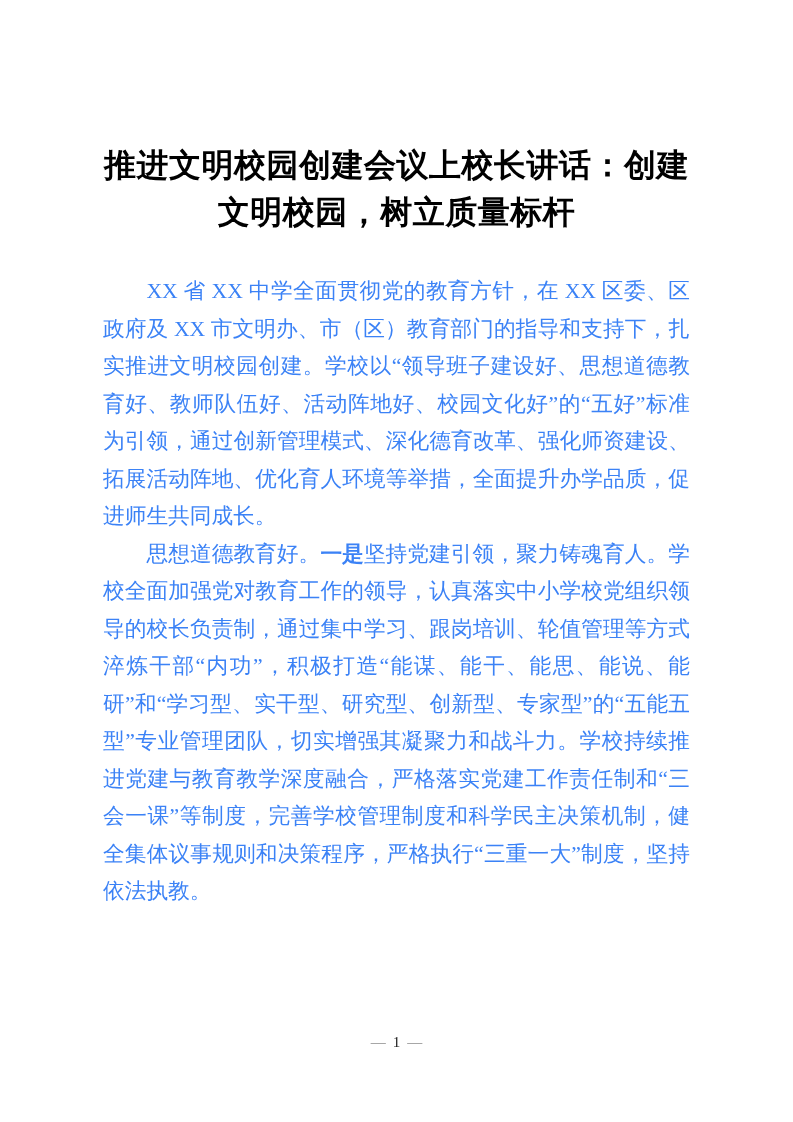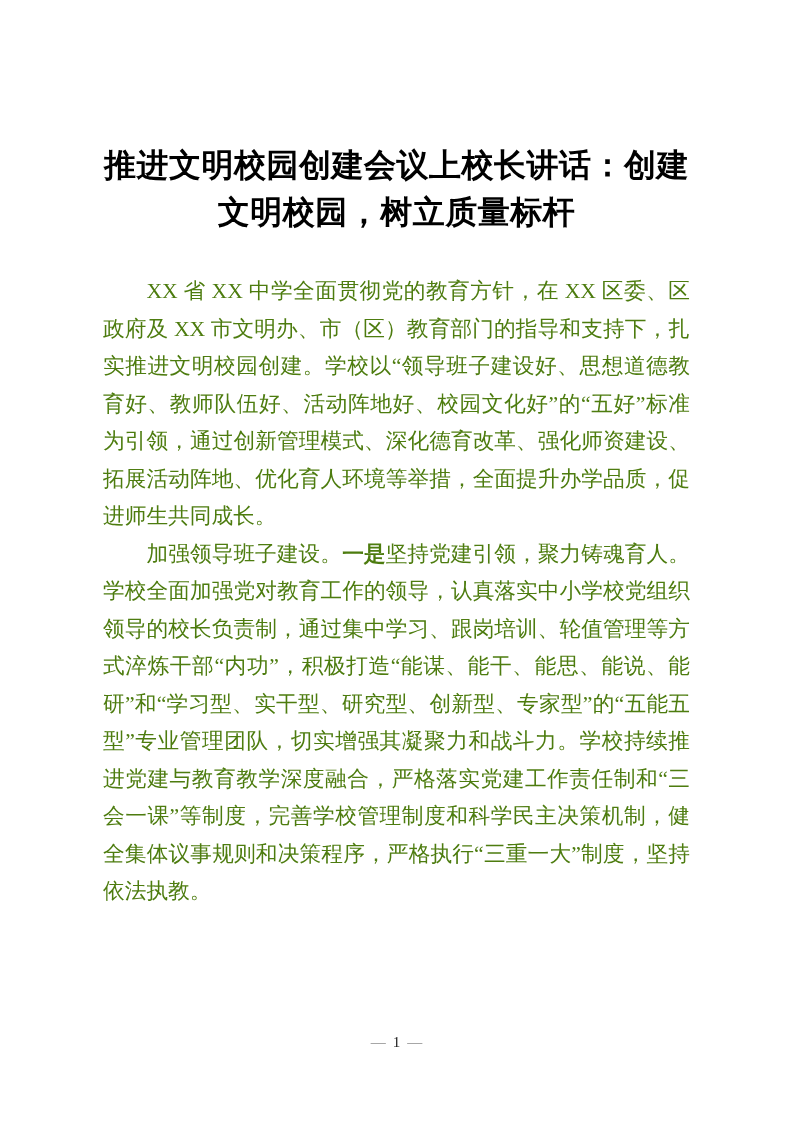--- a/index.html
+++ b/index.html
@@ -24,21 +24,21 @@
     line-height: 47px;
     font-weight: 700;
     text-align: center;
     color: #000000;
     letter-spacing: 0.5px;
   }
   .doc-body {
     margin-top: 37px;
     font-size: 21.7px;
     line-height: 37.5px;
-    color: #4d7c0f;
+    color: #3b82f6;
     text-align: justify;
     text-justify: inter-character;
   }
   .para {
     margin: 0;
     padding: 0;
     text-indent: 2em;
   }
   .run-bold {
     font-weight: 700;
@@ -63,19 +63,19 @@
 </style>
 </head>
 <body>
 
 <div class="page">
   <div class="content">
     <h1 class="doc-title">推进文明校园创建会议上校长讲话：创建文明校园，树立质量标杆</h1>
     <div class="doc-body">
 
     <p class="para"><span>XX 省 XX 中学全面贯彻党的教育方针，在 XX 区委、区政府及 XX 市文明办、市（区）教育部门的指导和支持下，扎实推进文明校园创建。学校以“领导班子建设好、思想道德教育好、教师队伍好、活动阵地好、校园文化好”的“五好”标准为引领，通过创新管理模式、深化德育改革、强化师资建设、拓展活动阵地、优化育人环境等举措，全面提升办学品质，促进师生共同成长。</span></p>
-        <p class="para"><span>加强领导班子建设。</span><span class="run-bold">一是</span><span>坚持党建引领，聚力铸魂育人。学校全面加强党对教育工作的领导，认真落实中小学校党组织领导的校长负责制，通过集中学习、跟岗培训、轮值管理等方式淬炼干部“内功”，积极打造“能谋、能干、能思、能说、能研”和“学习型、实干型、研究型、创新型、专家型”的“五能五型”专业管理团队，切实增强其凝聚力和战斗力。学校持续推进党建与教育教学深度融合，严格落实党建工作责任制和“三会一课”等制度，完善学校管理制度和科学民主决策机制，健全集体议事规则和决策程序，严格执行“三重一大”制度，坚持依法执教。</span></p>
+        <p class="para"><span>思想道德教育好。</span><span class="run-bold">一是</span><span>坚持党建引领，聚力铸魂育人。学校全面加强党对教育工作的领导，认真落实中小学校党组织领导的校长负责制，通过集中学习、跟岗培训、轮值管理等方式淬炼干部“内功”，积极打造“能谋、能干、能思、能说、能研”和“学习型、实干型、研究型、创新型、专家型”的“五能五型”专业管理团队，切实增强其凝聚力和战斗力。学校持续推进党建与教育教学深度融合，严格落实党建工作责任制和“三会一课”等制度，完善学校管理制度和科学民主决策机制，健全集体议事规则和决策程序，严格执行“三重一大”制度，坚持依法执教。</span></p>
       </div>
   </div>
   <div class="footer">
     <span class="dash">—</span><span class="num">1</span><span class="dash">—</span>
   </div>
 </div>
 
 </body></html>

